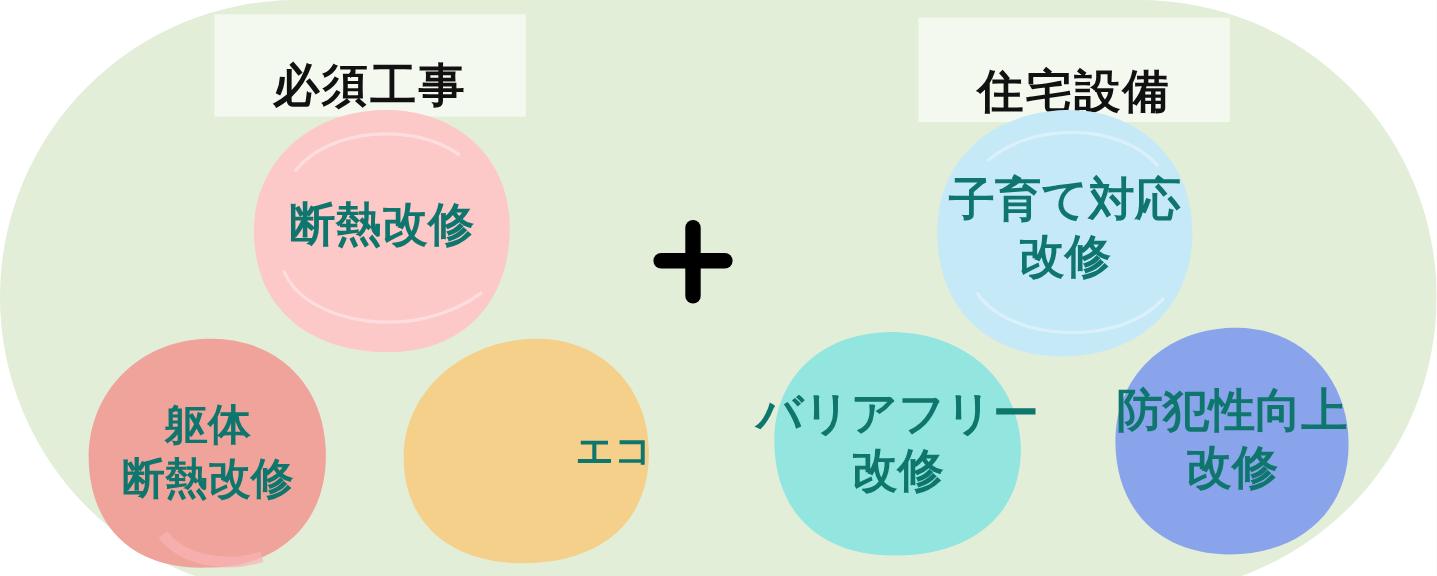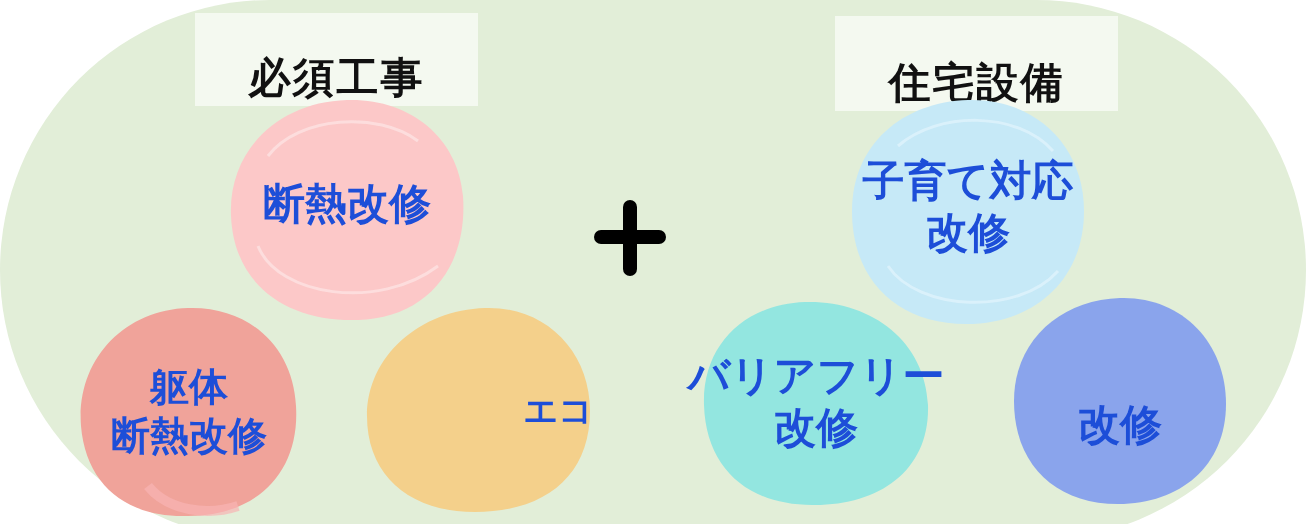--- a/index.html
+++ b/index.html
@@ -4,21 +4,21 @@
 <style>
   html, body { margin: 0; padding: 0; background: #ffffff; }
   body { width: 1306px; height: 524px; position: relative; overflow: hidden;
          font-family: "DejaVu Sans", sans-serif; }
   .pill { position: absolute; left: 0; top: 0; width: 1306px; height: 540px;
           border-radius: 270px; background: #e2eed8; }
   .label-box { position: absolute; background: #f4f9f0; display: flex;
                align-items: flex-end; justify-content: center;
                font-weight: bold; font-size: 42px; color: #111; letter-spacing: 2px; }
   .blob { position: absolute; display: flex; align-items: center; justify-content: center;
-          text-align: center; font-weight: bold; color: #1d4ed8; line-height: 1.25; }
+          text-align: center; font-weight: bold; color: #0f766e; line-height: 1.25; }
   .blob .txt { position: relative; z-index: 2; white-space: nowrap; }
   .blob .shape { position: absolute; inset: 0; z-index: 1; }
   .plus { position: absolute; left: 594px; top: 200px; width: 72px; height: 76px; }
   .plus .h { position: absolute; left: 0; top: 30px; width: 72px; height: 14px; background: #000; border-radius: 7px; }
   .plus .v { position: absolute; left: 29px; top: 0; width: 14px; height: 76px; background: #000; border-radius: 7px; }
 </style>
 </head>
 <body>
 
 <div class="pill"></div>
@@ -85,16 +85,16 @@
     <span>バリアフリー</span><br>
     <span>改修</span>
   </span>
 </div>
 
 <div class="blob" style="left:1010px; top:296px; width:220px; height:210px; font-size:42px;">
   <svg class="shape" viewBox="0 0 220 210">
     <path d="M110,2 C170,0 216,45 216,108 C216,170 170,208 108,208 C45,208 4,168 4,105 C4,45 50,4 110,2 Z" fill="#8aa4ec"></path>
   </svg>
   <span class="txt" style="margin-top:-4px;">
-    <br>
+    <span>防犯性向上</span><br>
     <span>改修</span>
   </span>
 </div>
 
 </body></html>

